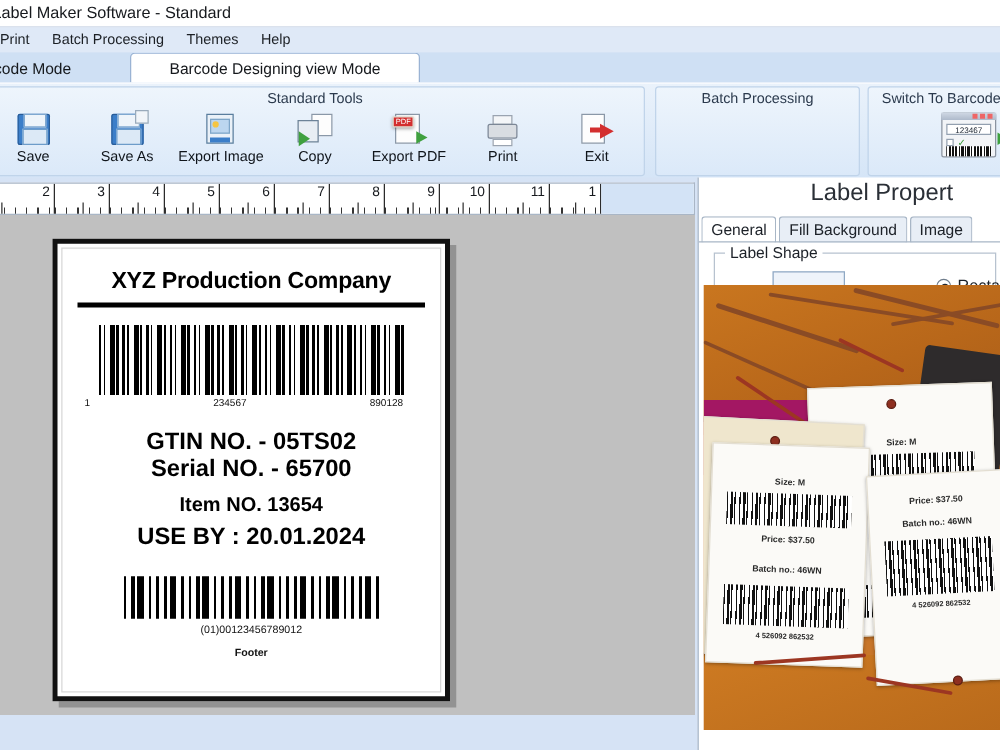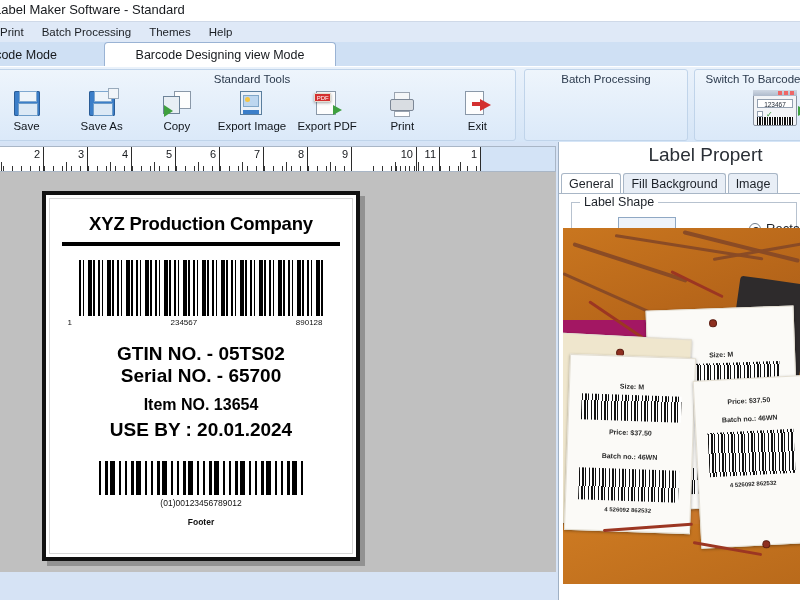--- a/index.html
+++ b/index.html
@@ -432,39 +432,39 @@
           <div class="tool-icon">
               <div class="ic-floppy">
                 <span class="pen"></span>
               </div>
             </div>
           <div class="tool-label">Save As</div>
         </div>
 
         <div class="tool">
           <div class="tool-icon">
-            <div class="ic-copy">
-                <span class="pg1"></span>
-                <span class="pg2"></span>
-                <span class="arr"></span>
-              </div>
-          </div>
-          <div class="tool-label">Copy</div>
-        </div>
-
-        <div class="tool">
-          <div class="tool-icon">
             <div class="ic-img">
                 <span class="fr"></span>
                 <span class="ph"></span>
                 <span class="sun"></span>
                 <span class="bar"></span>
               </div>
           </div>
           <div class="tool-label">Export Image</div>
+        </div>
+
+        <div class="tool">
+          <div class="tool-icon">
+            <div class="ic-copy">
+                <span class="pg1"></span>
+                <span class="pg2"></span>
+                <span class="arr"></span>
+              </div>
+          </div>
+          <div class="tool-label">Copy</div>
         </div>
 
         <div class="tool">
           <div class="tool-icon">
             <div class="ic-pdf">
                 <span class="pg"></span>
                 <span class="tag">PDF</span>
                 <span class="arr"></span>
               </div>
           </div>
@@ -560,21 +560,21 @@
     <div class="ruler-seg" style="left:264px;width:44px;">
       <span class="ruler-num">8</span>
       <span class="ruler-ticks"></span>
         <span class="ruler-mid"></span>
     </div>
     <div class="ruler-seg" style="left:308px;width:44px;">
       <span class="ruler-num">9</span>
       <span class="ruler-ticks"></span>
         <span class="ruler-mid"></span>
     </div>
-    <div class="ruler-seg" style="left:373px;width:44px;">
+    <div class="ruler-seg" style="left:348px;width:44px;">
       <span class="ruler-num">10</span>
       <span class="ruler-ticks"></span>
         <span class="ruler-mid"></span>
     </div>
     <div class="ruler-seg" style="left:396px;width:44px;">
       <span class="ruler-num">11</span>
       <span class="ruler-ticks"></span>
         <span class="ruler-mid"></span>
     </div>
     <div class="ruler-seg" style="left:440px;width:41px;">

